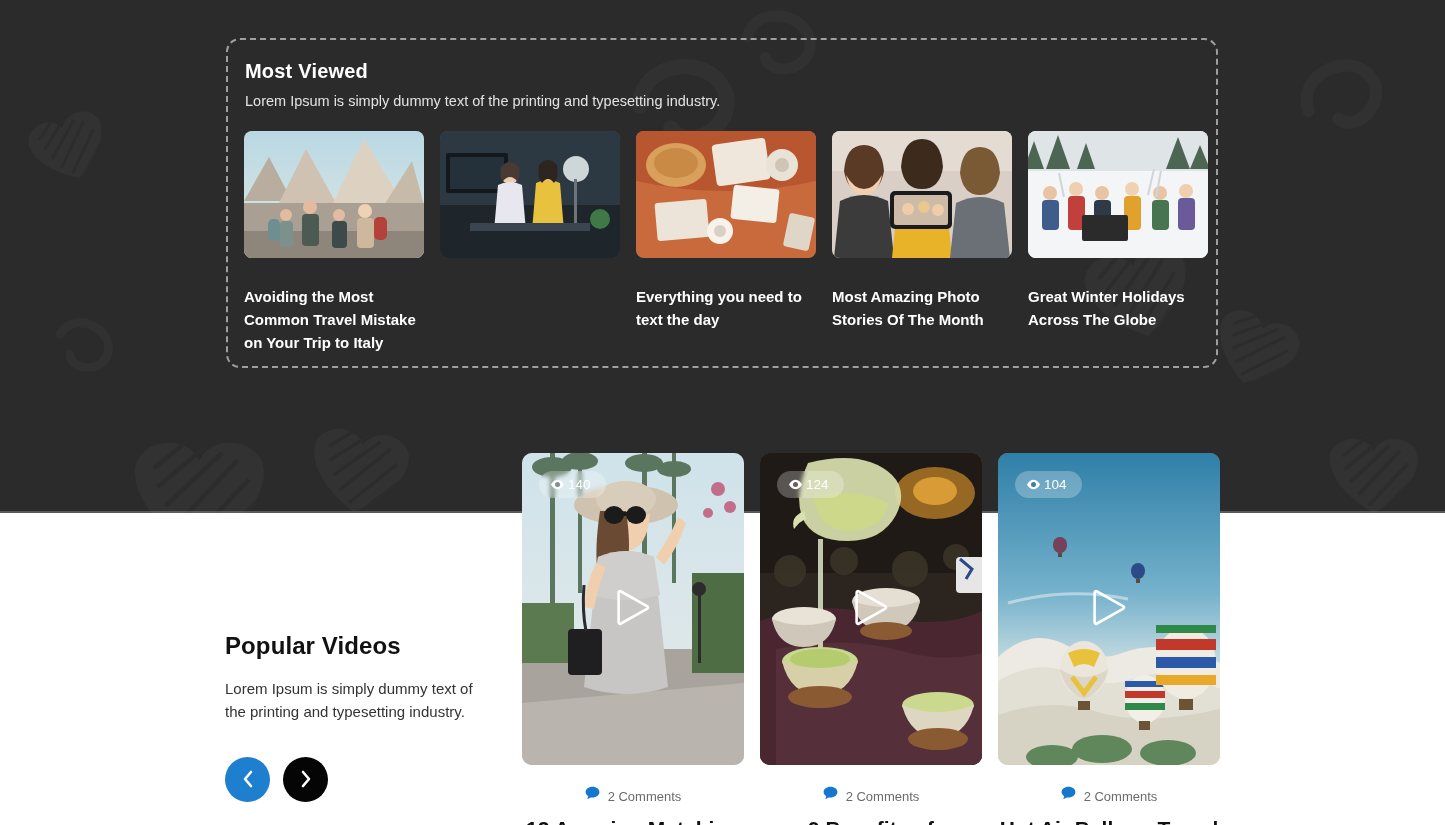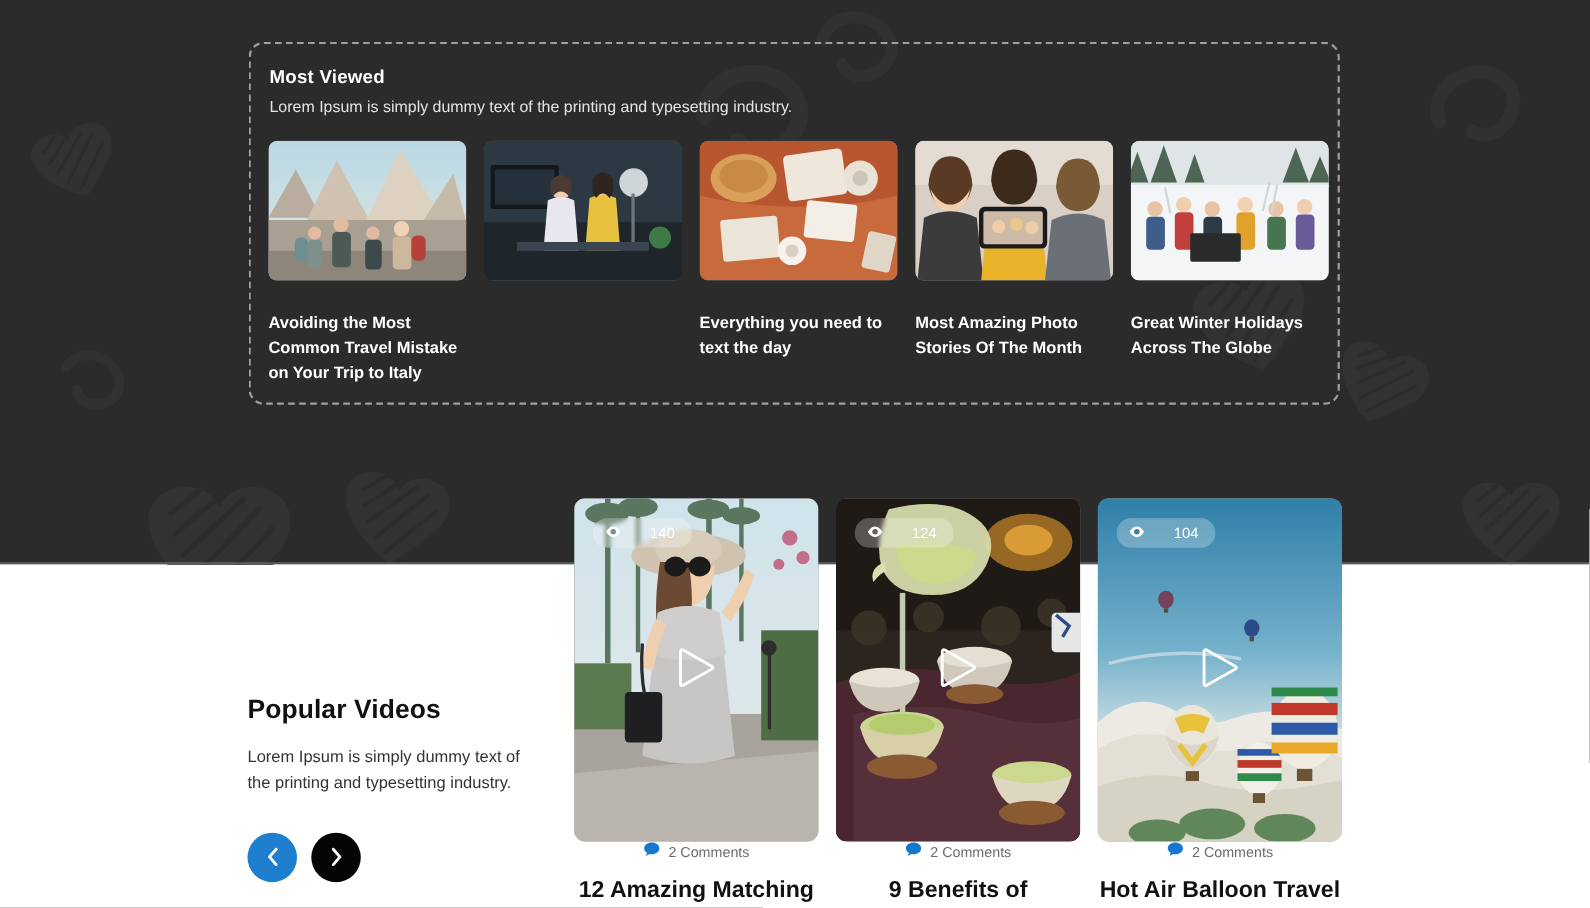--- a/index.html
+++ b/index.html
@@ -26,21 +26,21 @@
 
   
   .panel {
     position: absolute; left: 226px; top: 38px;
     width: 992px; height: 330px;
     border: 2px dashed rgba(255,255,255,0.55);
     border-radius: 14px;
     padding: 20px 16px 0 16px;
   }
   .panel-title {
-    color: #ffffff; font-size: 17px; font-weight: bold;
+    color: #ffffff; font-size: 20px; font-weight: bold;
     letter-spacing: 0.2px; margin-left: 1px;
   }
   .panel-sub {
     color: #e3e3e3; font-size: 14.5px; margin-top: 10px; margin-left: 1px;
     font-weight: 400;
   }
 
   .cards { display: flex; gap: 16px; margin-top: 22px; }
   .card { width: 180px; }
   .thumb {
@@ -71,28 +71,28 @@
   .vcard { width: 222px; }
   .vmedia {
     width: 222px; height: 312px; border-radius: 10px; overflow: hidden;
     position: relative; background: #888;
   }
   .vmedia > svg.photo { display: block; width: 100%; height: 100%; }
   .view-badge {
     position: absolute; left: 17px; top: 18px;
     height: 27px; padding: 0 15px 0 11px;
     border-radius: 14px; background: rgba(255,255,255,0.26);
-    display: flex; align-items: center; gap: 26px;
+    display: flex; align-items: center; gap: 3px;
     backdrop-filter: blur(2px);
   }
   .view-badge .cnt { color: #ffffff; font-size: 13.5px; font-weight: 500; }
   .play {
     position: absolute; left: 50%; top: 50%; transform: translate(-50%,-50%);
   }
-  .vmeta { display: flex; align-items: center; justify-content: center; gap: 8px; }
+  .vmeta { display: flex; align-items: flex-end; justify-content: center; gap: 8px; margin-top: 21px; }
   .vmeta .txt { font-size: 13px; color: #6b6b6b; }
   .vtitle {
     text-align: center; margin-top: 11px;
     font-size: 21px; font-weight: bold; color: #111111; line-height: 1.3;
   }
 </style>
 </head>
 <body>
 
 <div class="stage">

